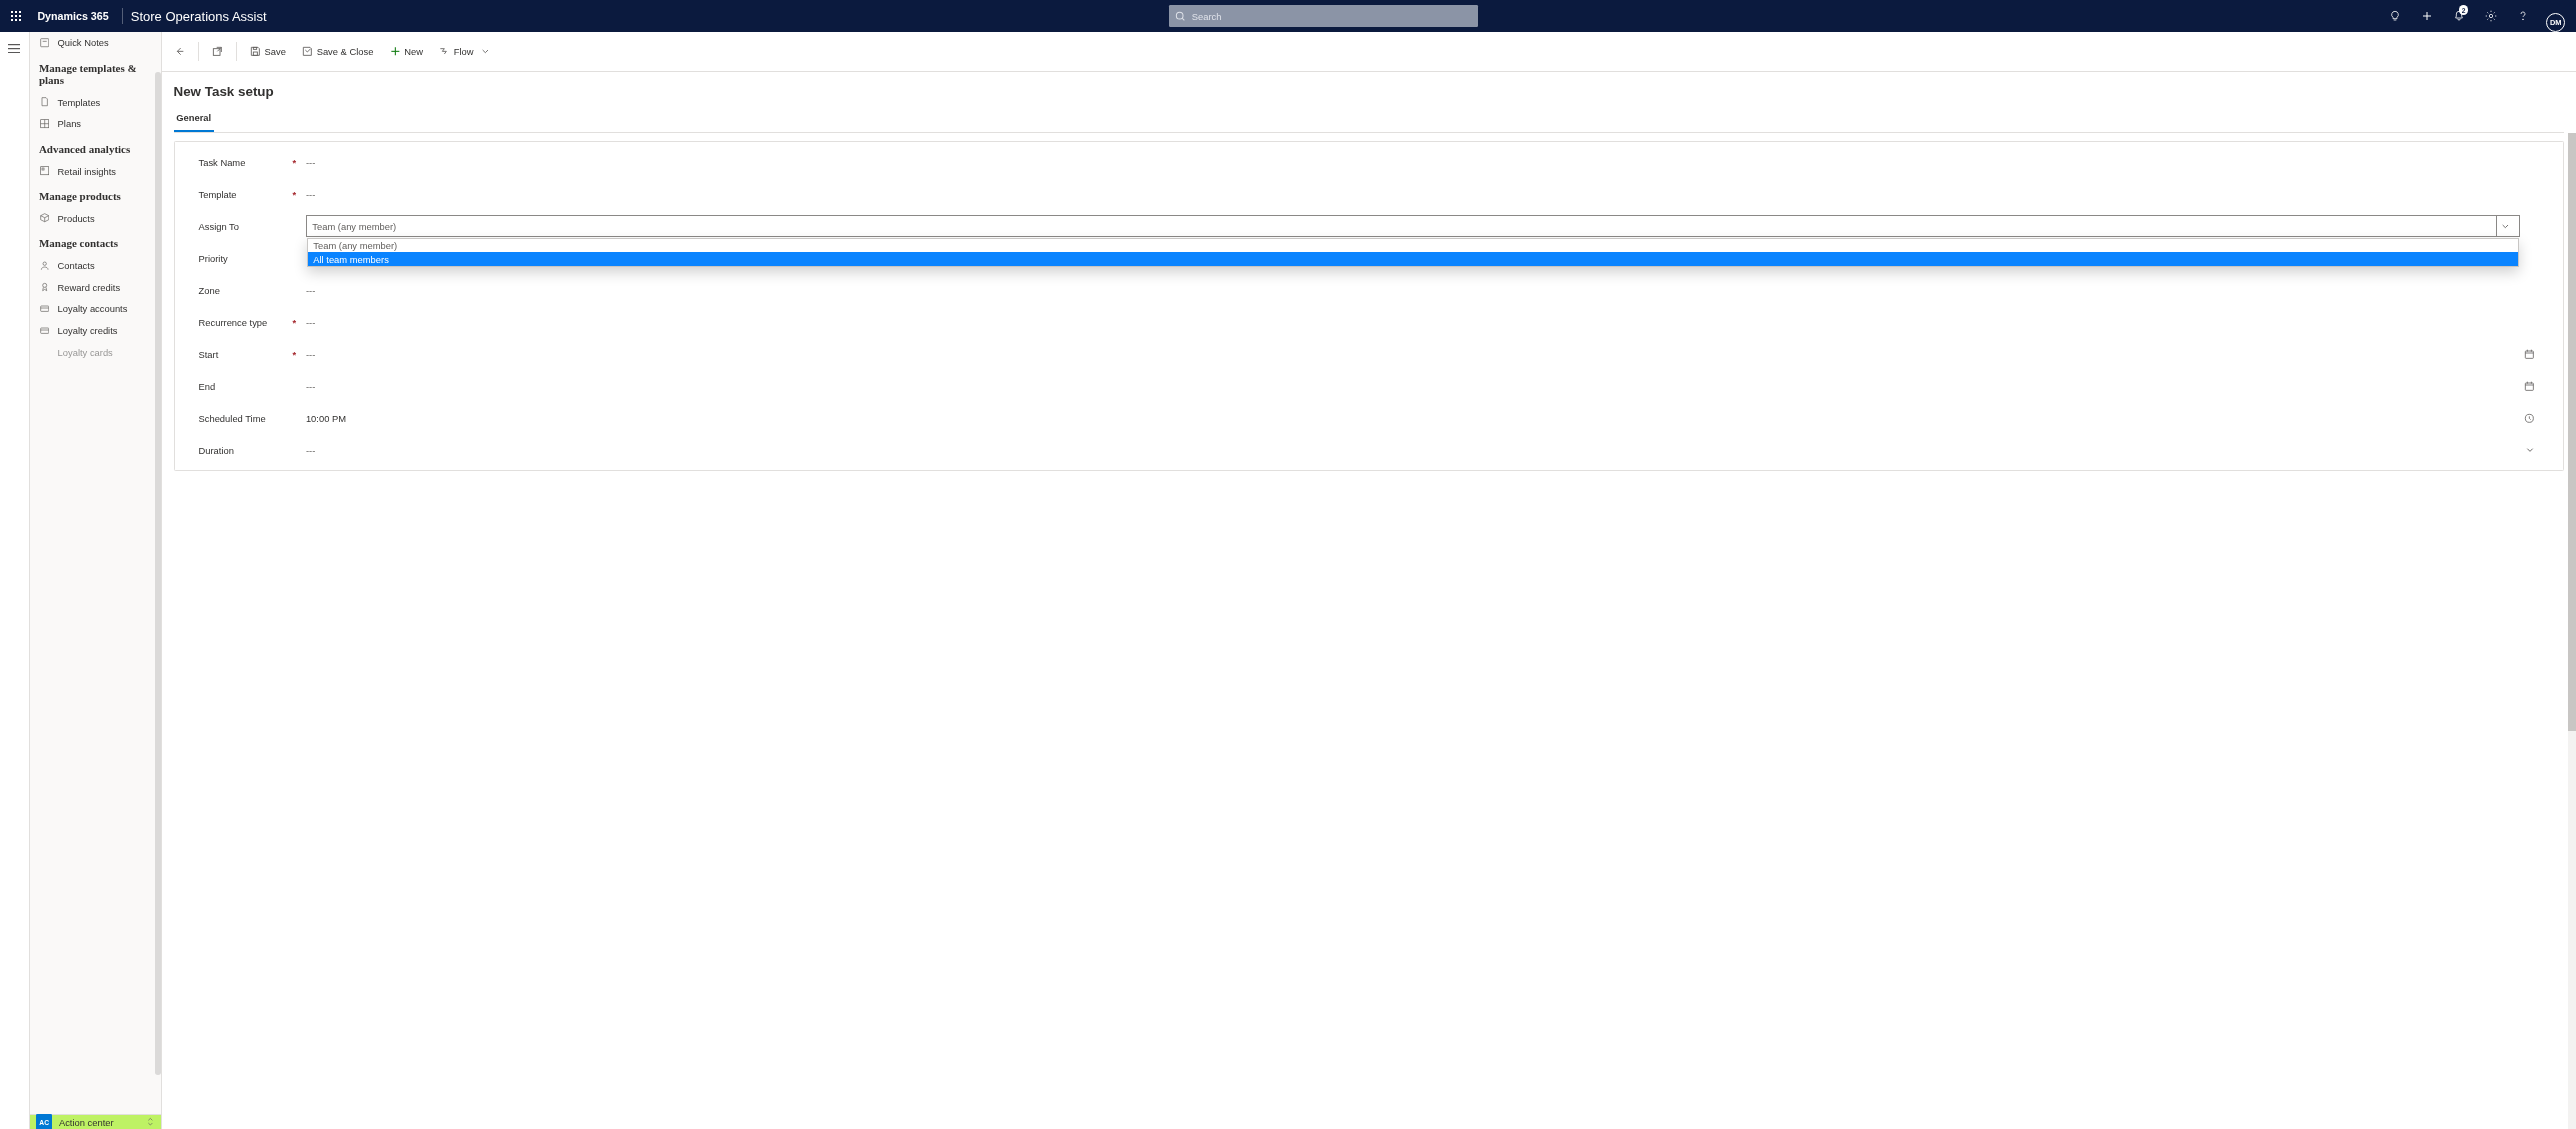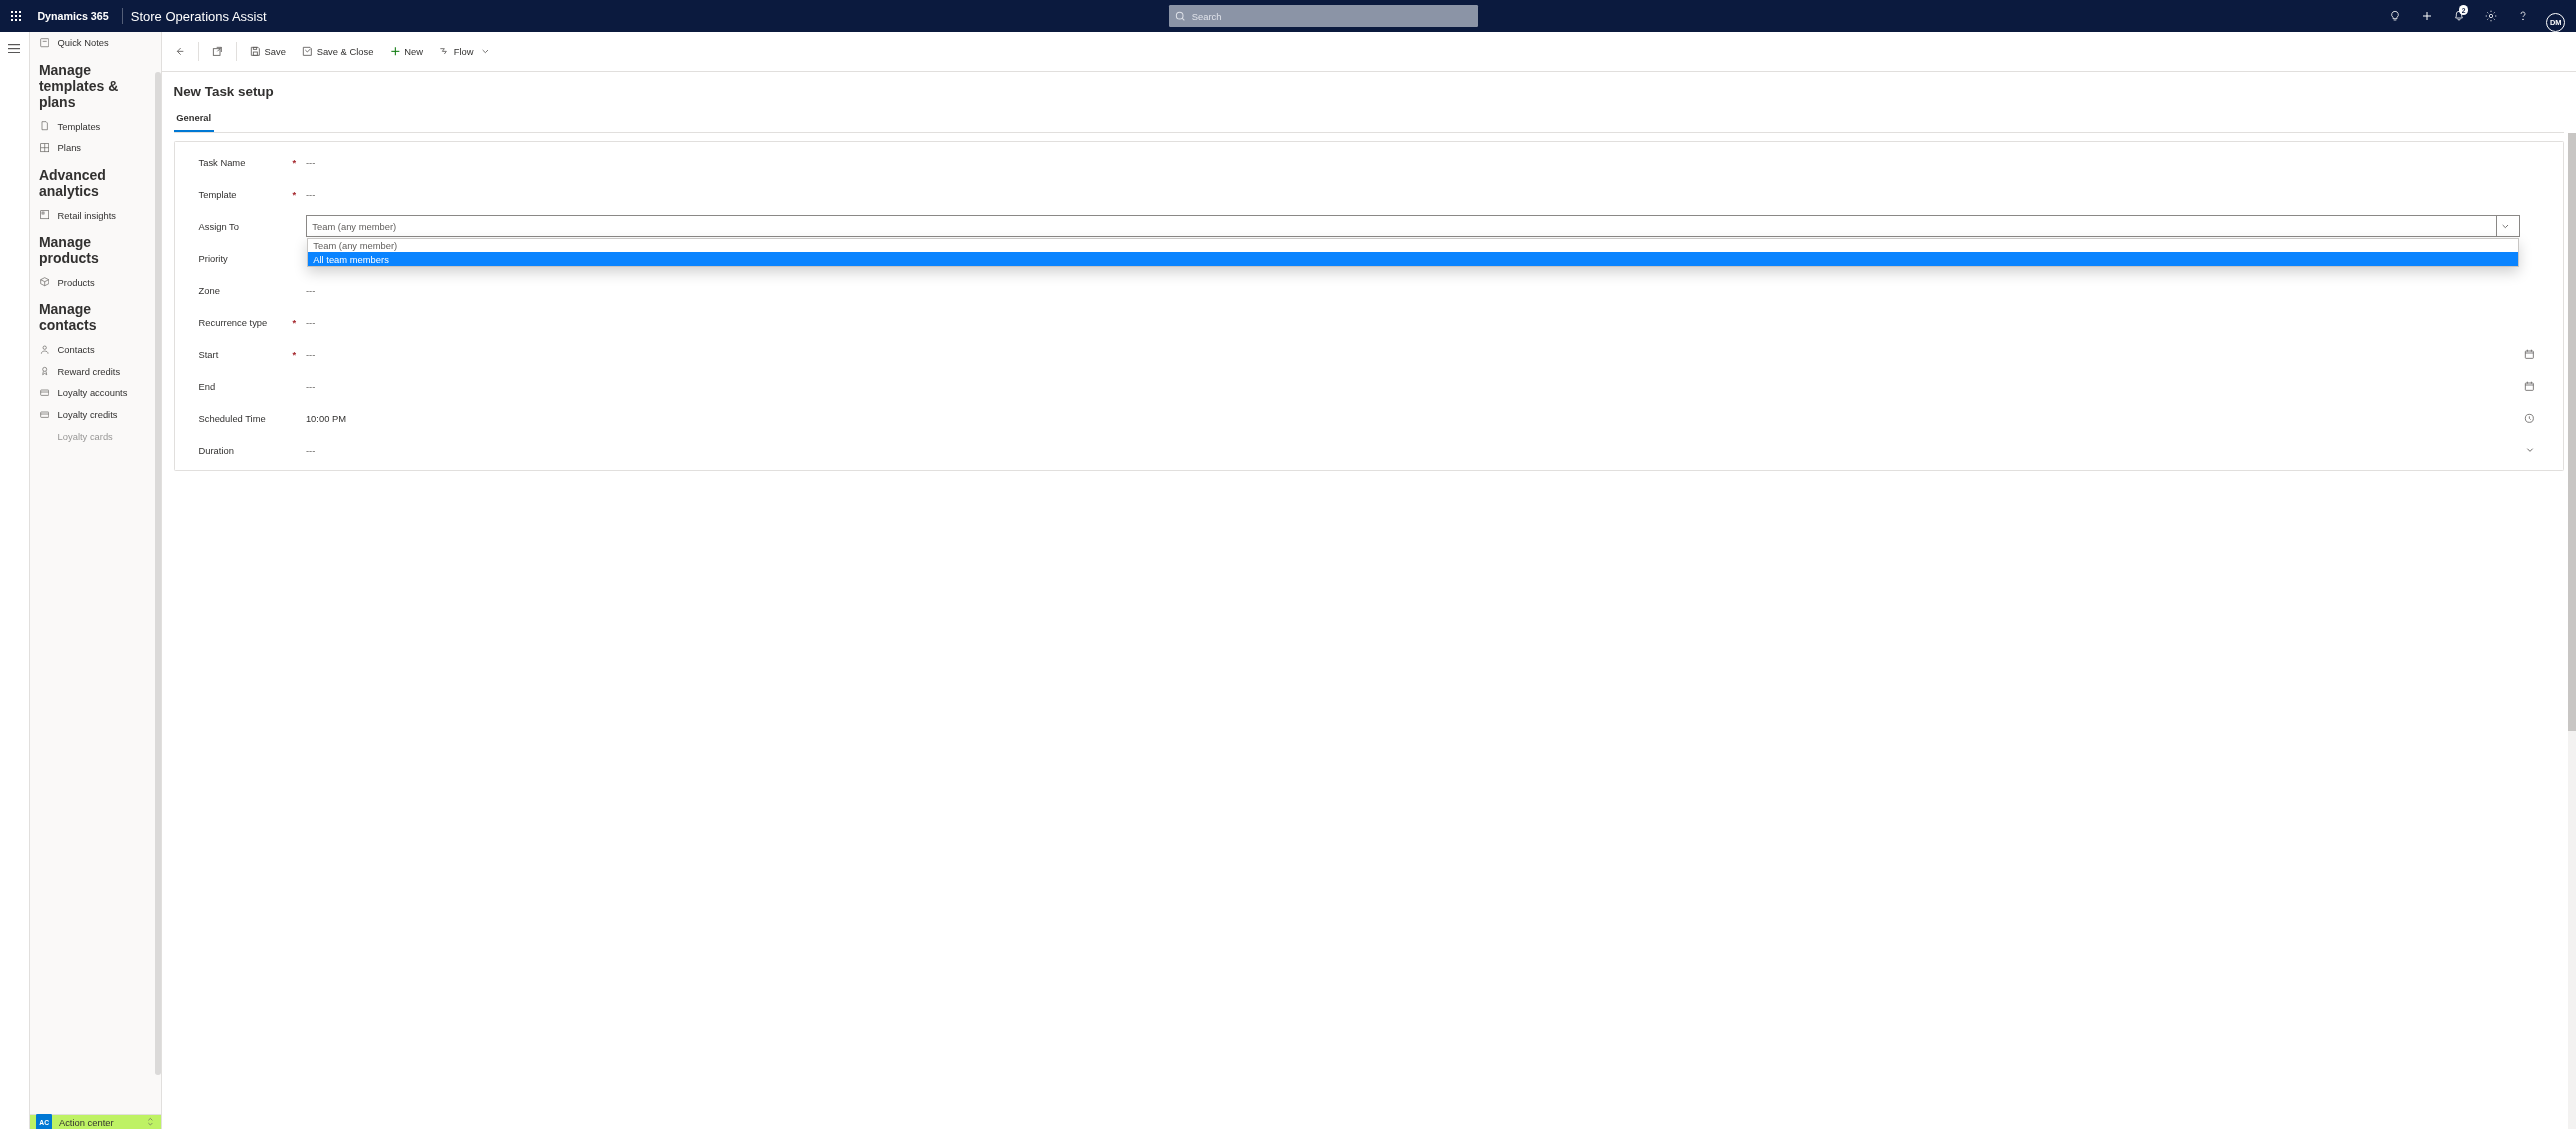--- a/index.html
+++ b/index.html
@@ -24,21 +24,21 @@
 .avatar { width: 19px; height: 19px; border: 0.7px solid #fff; border-radius: 50%; display: flex; align-items: center; justify-content: center; font-size: 7.4px; font-weight: 600; margin-left: 5.4px; margin-right: 5.4px; }
 
 
 .shell { display: flex; height: calc(100vh - 32px); }
 .hamburger-col { width: 29.5px; border-right: 0.7px solid #e1dfdd; display: flex; flex-direction: column; align-items: center; padding-top: 8px; }
 .hamburger { cursor: pointer; padding: 4px; }
 .sidebar { width: 132px; border-right: 0.7px solid #e1dfdd; overflow-y: auto; position: relative; background: #faf9f8; }
 .side-scroll-ind { position: absolute; right: 0; top: 40px; bottom: 54px; width: 5.4px; background: rgba(0,0,0,0.12); border-radius: 2.7px; }
 .side-link { display: flex; align-items: center; gap: 8px; padding: 5.4px 9.4px; cursor: pointer; color: #323130; }
 .side-link .icn { width: 10.7px; display: flex; justify-content: center; color: #605e5c; }
-.side-head { font-weight: 600; padding: 8px 9.4px 5.4px; font-size: 14px; color: #323130; }
+.side-head { font-weight: 600; padding: 8px 9.4px 5.4px; font-size: 11px; color: #323130; font-family: Liberation Serif, serif; }
 .action-center { position: absolute; bottom: 0; left: 0; right: 0; height: 15px; border-top: 0.7px solid #e1dfdd; display: flex; align-items: center; padding: 0 6.7px; background: #bef264; gap: 6.7px; }
 .ac-badge { width: 16px; height: 16px; background: #0078d4; color: #fff; font-size: 6.7px; font-weight: 600; display: flex; align-items: center; justify-content: center; border-radius: 1.3px; }
 .ac-chev { margin-left: auto; color: #605e5c; }
 
 
 .main { flex: 1; display: flex; flex-direction: column; overflow: hidden; }
 .cmdbar { height: 40px; border-bottom: 0.7px solid #e1dfdd; display: flex; align-items: center; padding: 0 5.4px; gap: 2.7px; }
 .cmd { display: flex; align-items: center; gap: 4px; padding: 4px 6.7px; cursor: pointer; color: #323130; border-radius: 1.3px; }
 .cmd .icn { color: #605e5c; display: flex; }
 .cmd .green { color: #107c10; }

